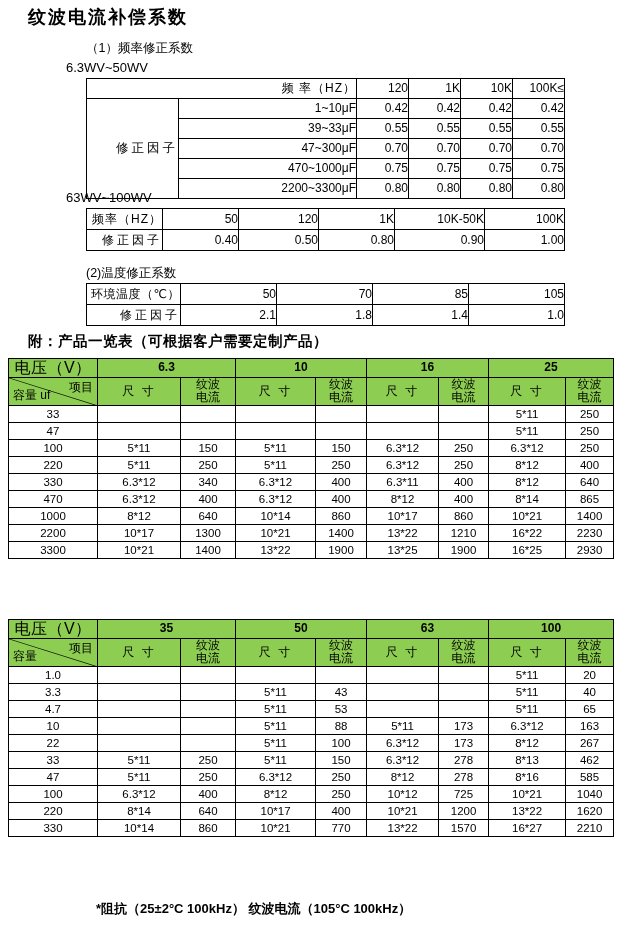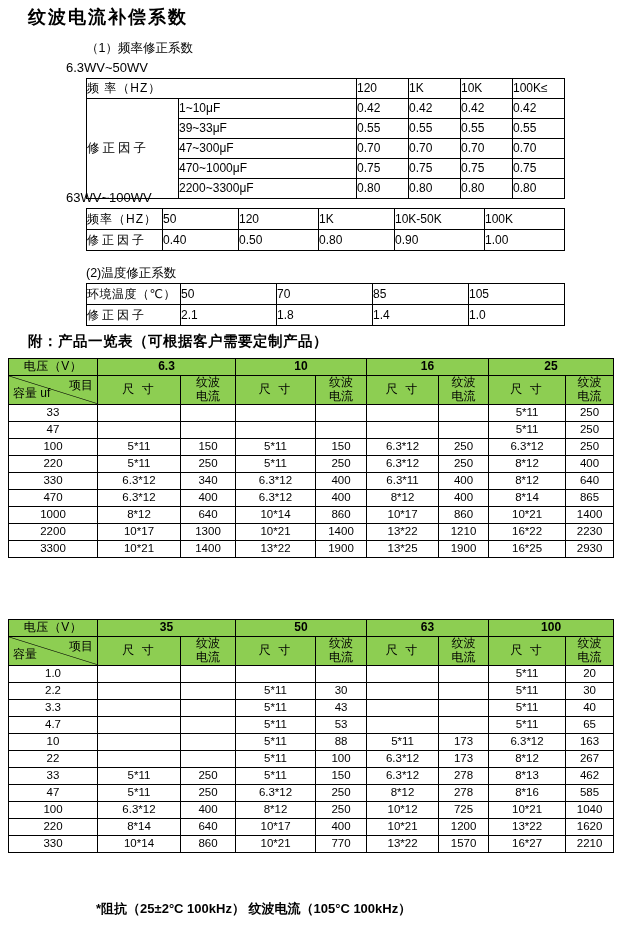--- a/index.html
+++ b/index.html
@@ -39,21 +39,21 @@
 
   
   table.gt {
     position: absolute;
     border-collapse: collapse;
     table-layout: fixed;
     font-size: 11.5px;
   }
   table.gt td, table.gt th {
     border: 1px solid #000;
-    text-align: left;
+    text-align: right;
     vertical-align: middle;
     font-weight: normal;
     padding: 0;
     line-height: 1.05;
     white-space: nowrap;
   }
 
   
   #freq-table-1 { left: 86px; top: 78px; width: 478px; }
   #freq-table-1 td { height: 20px; font-size: 12px; }
@@ -83,21 +83,21 @@
   table.prod td {
     border: 1px solid #000;
     text-align: center;
     vertical-align: middle;
     padding: 0;
     line-height: 1.1;
     white-space: nowrap;
     height: 17px;
   }
   table.prod td.green { background: #8DCE52; }
-  table.prod td.volt-hdr { font-size: 12px; letter-spacing: 0.5px; }
+  table.prod td.volt-hdr { font-size: 16px; letter-spacing: 0.5px; }
   table.prod td.grp { font-size: 12px; font-weight: bold; }
   table.prod td.sub { font-size: 12px; letter-spacing: 2px; }
   table.prod td.sub2 { font-size: 12px; line-height: 1.15; }
 
   
   td.corner {
     position: relative;
     background: #8DCE52;
     height: 54px;
   }
@@ -425,31 +425,20 @@
           <td></td>
           <td></td>
           <td></td>
           <td></td>
           <td></td>
           <td></td>
           <td>5*11</td>
           <td>20</td>
         </tr>
         <tr>
-          <td>2.2</td>
-          <td></td>
-          <td></td>
-          <td>5*11</td>
-          <td>30</td>
-          <td></td>
-          <td></td>
-          <td>5*11</td>
-          <td>30</td>
-        </tr>
-        <tr>
           <td>3.3</td>
           <td></td>
           <td></td>
           <td>5*11</td>
           <td>43</td>
           <td></td>
           <td></td>
           <td>5*11</td>
           <td>40</td>
         </tr>

